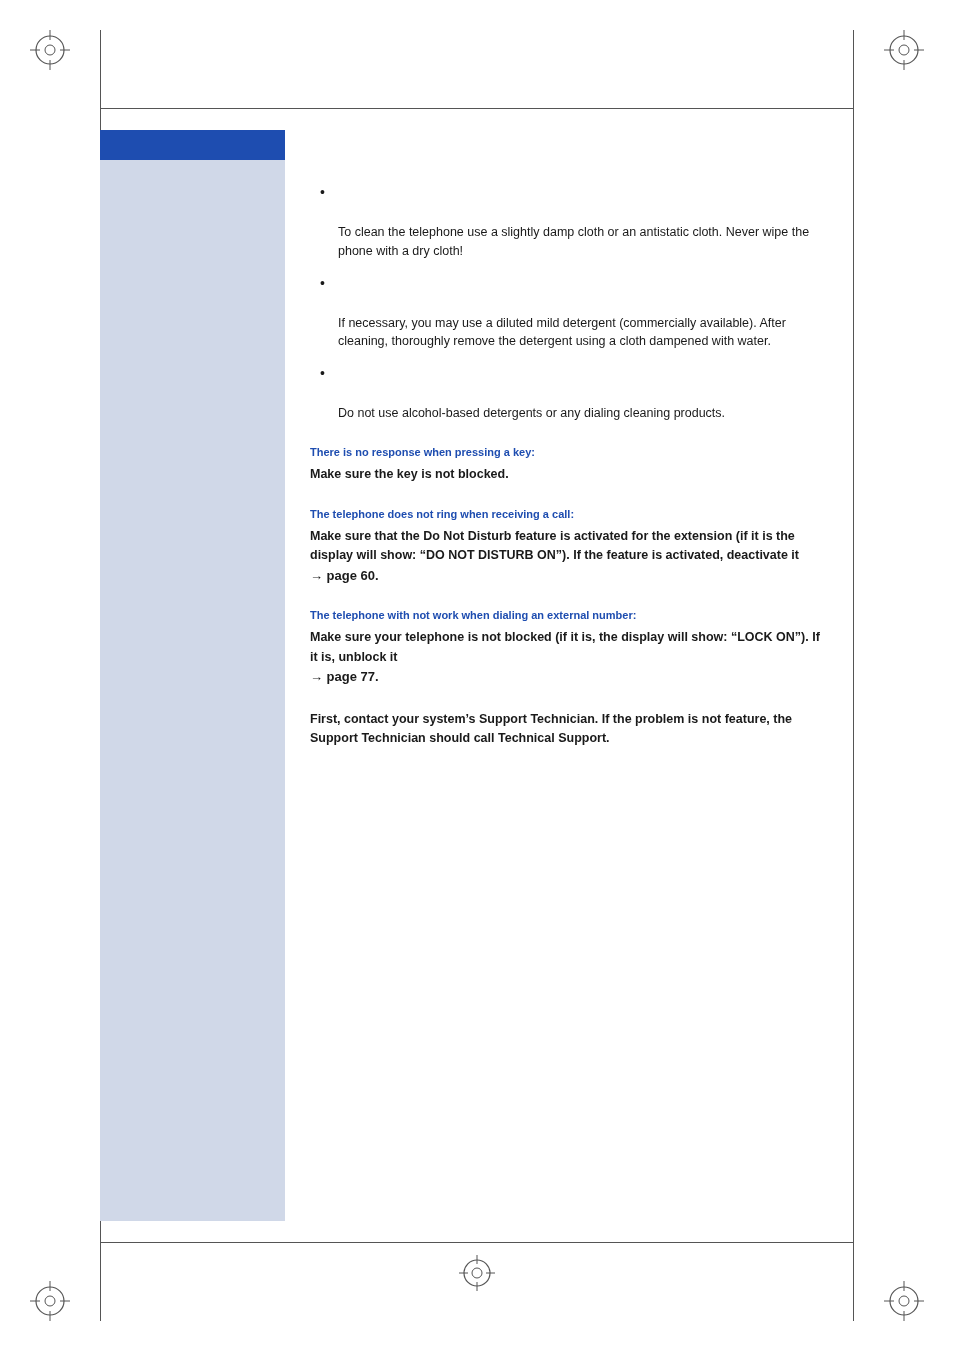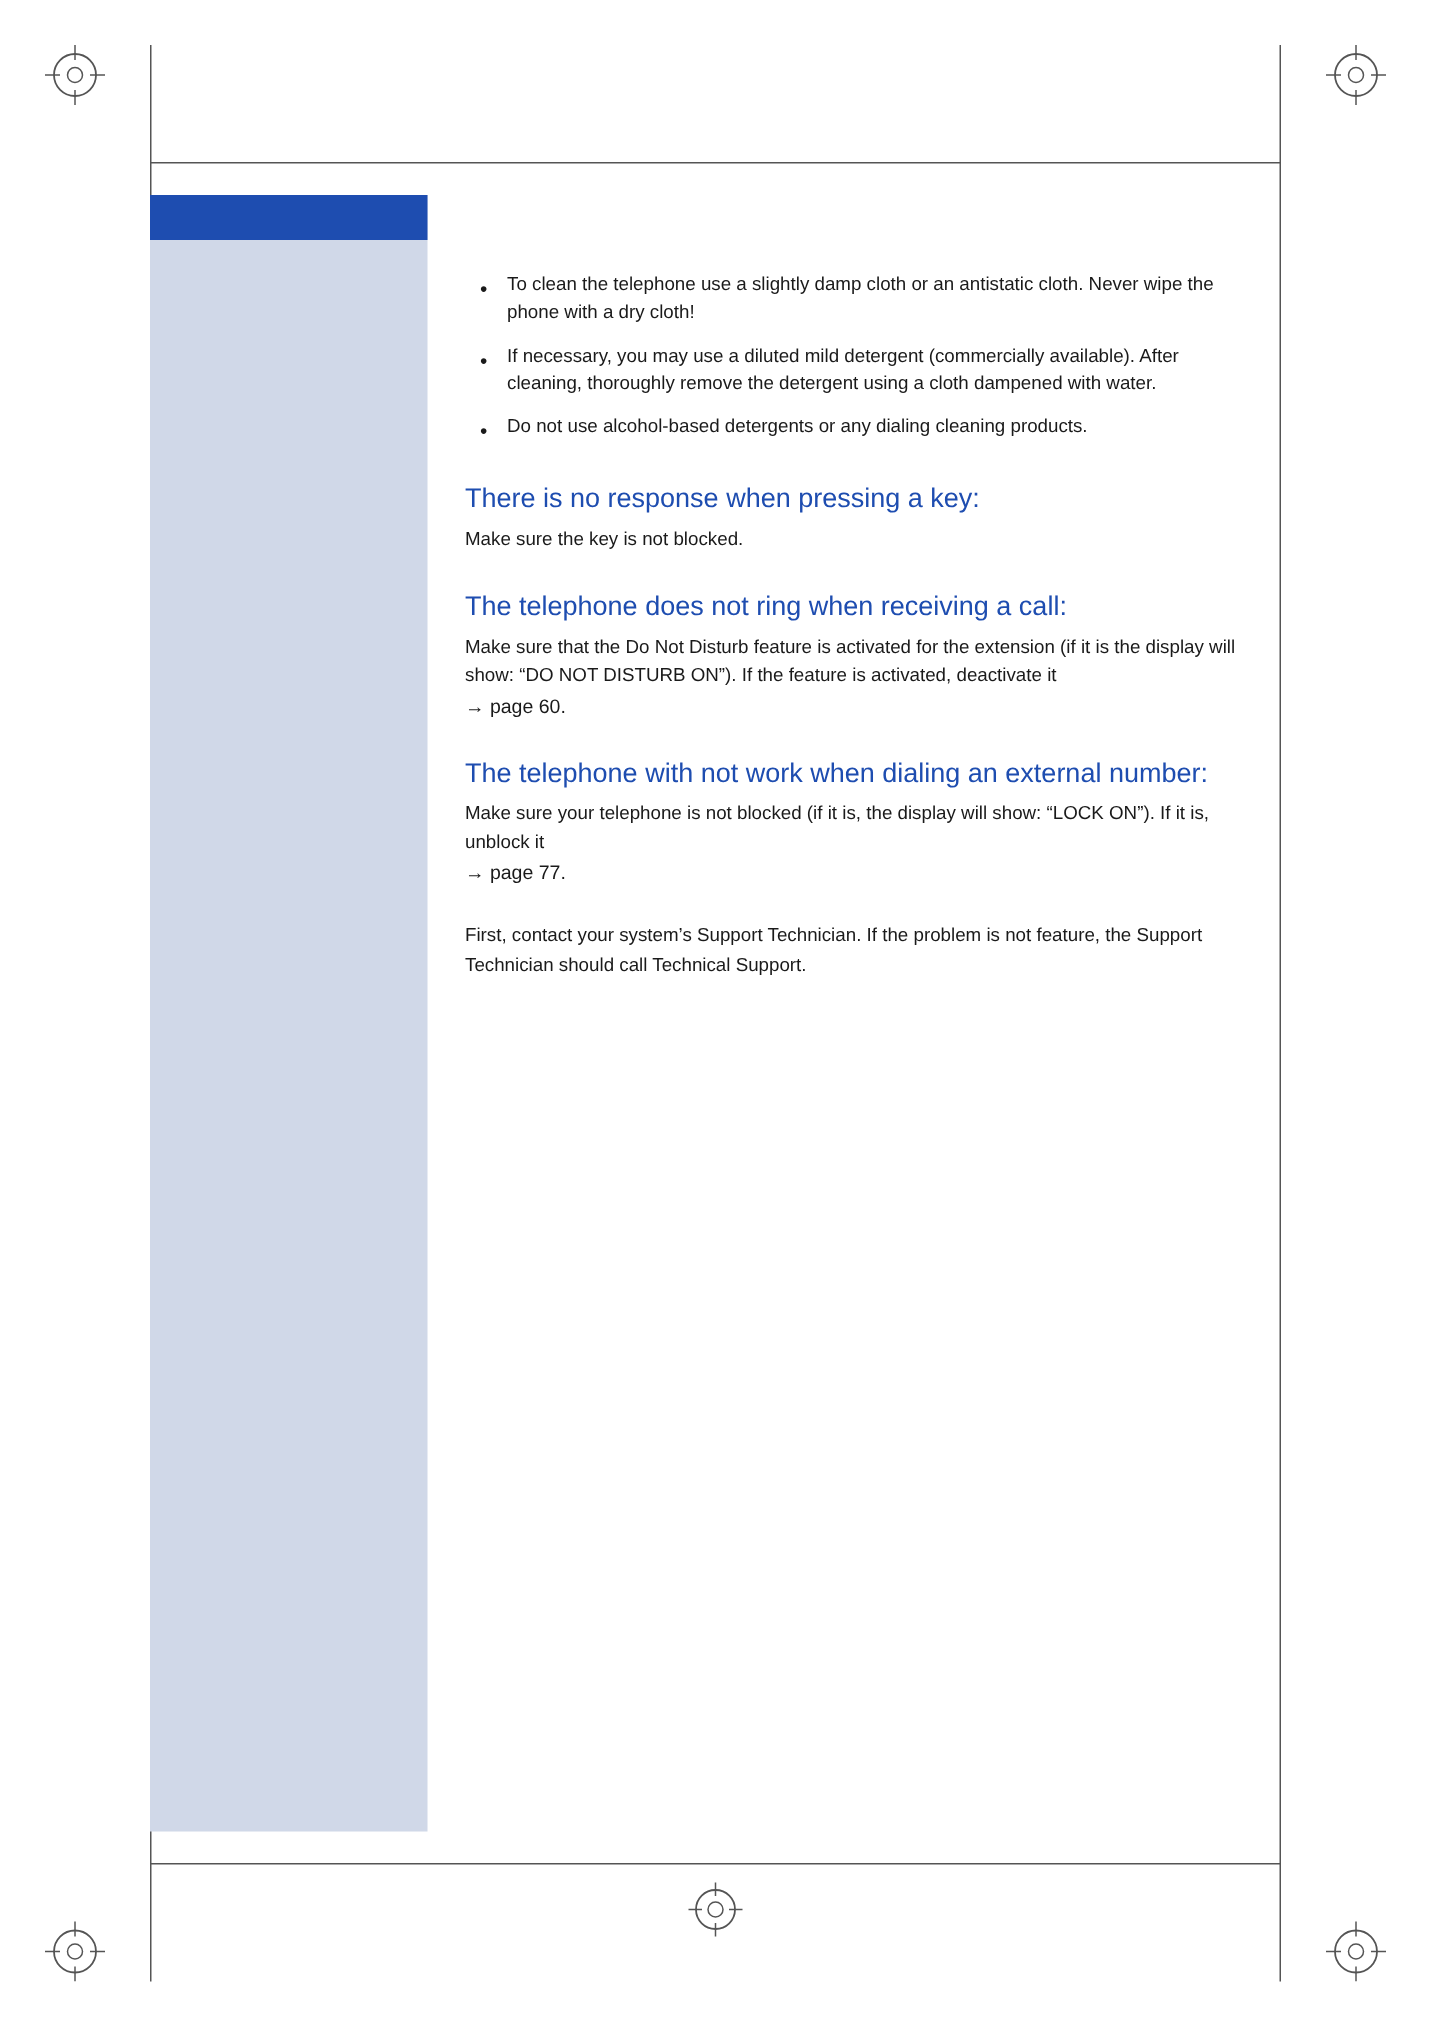--- a/index.html
+++ b/index.html
@@ -126,39 +126,41 @@
 
     .bullet-dot {
       min-width: 18px;
       margin-top: 2px;
       font-size: 14px;
       color: #1a1a1a;
     }
 
     .bullet-text {
       flex: 1;
+      margin-top: 43px;
     }
 
     
     .section {
       margin-top: 22px;
     }
 
     .section-heading {
-      font-size: 18px;
-      font-weight: normal;
+      font-size: 11px;
+      font-weight: bold;
       color: #1e4db0;
       margin-bottom: 5px;
       line-height: 1.4;
     }
 
     .section-body {
       font-size: 12.5px;
       line-height: 1.55;
       color: #1a1a1a;
+      font-weight: bold;
     }
 
     .arrow-sym {
       color: #1a1a1a;
       font-size: 13px;
       margin-top: 24px;
     }
   </style>
 </head>
 <body>

